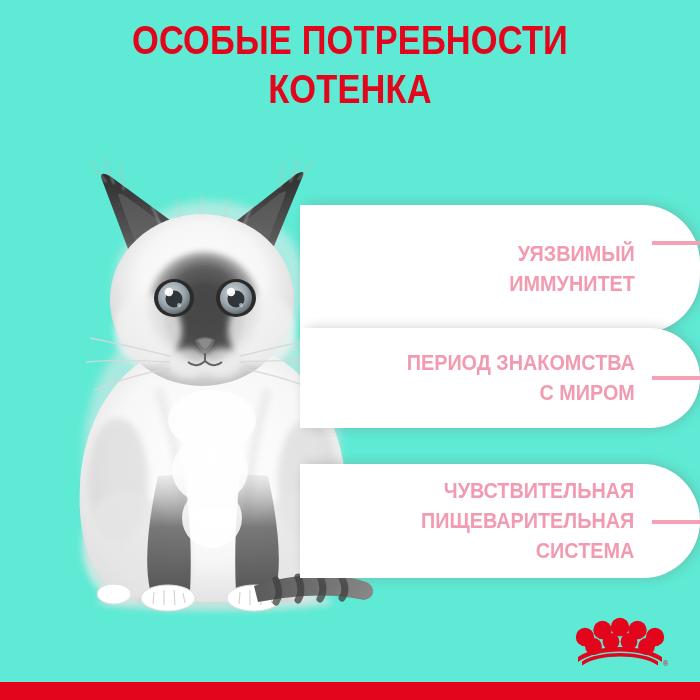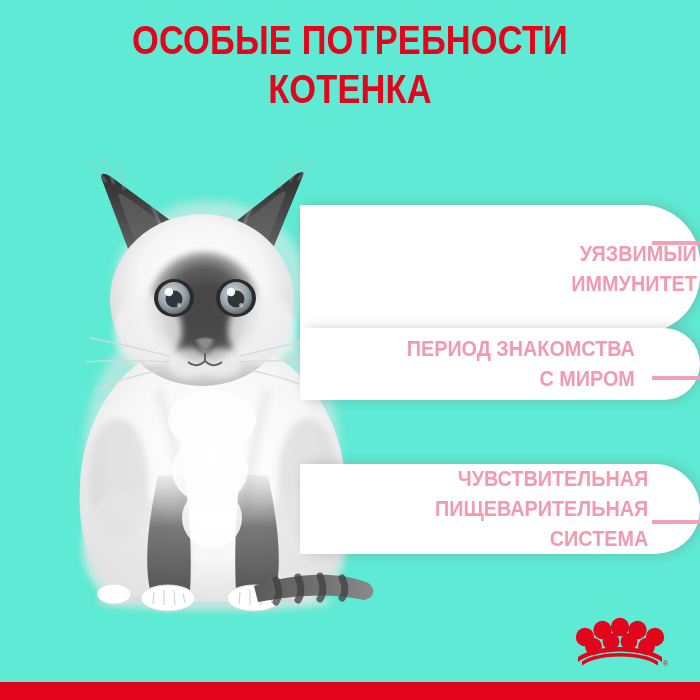--- a/index.html
+++ b/index.html
@@ -74,23 +74,23 @@
     font-size: 22px;
     line-height: 30px;
     text-align: right;
     white-space: pre-line;
     transform: scaleX(0.90);
     transform-origin: right center;
     padding-right: 4px;
     user-select: none;
   }
 
-  #card-1 { left: 300px; top: 205px;  height: 128px; }
-  #card-2 { left: 300px; top: 328px;  height: 72px; padding-right: 62px; }
-  #card-3 { left: 300px; top: 464px;  height: 90px; padding-right: 48px; }
+  #card-1 { left: 300px; top: 205px;  height: 128px; padding-right: 62px; }
+  #card-2 { left: 300px; top: 328px;  height: 100px; padding-right: 62px; }
+  #card-3 { left: 300px; top: 464px;  height: 114px; padding-right: 62px; }
 
   
   .connector-line {
     position: absolute;
     height: 4px;
     background: #f4a0b5;
     right: 0;
   }
   #line-1 { top: 241px; width: 48px; }
   #line-2 { top: 376px; width: 48px; }

